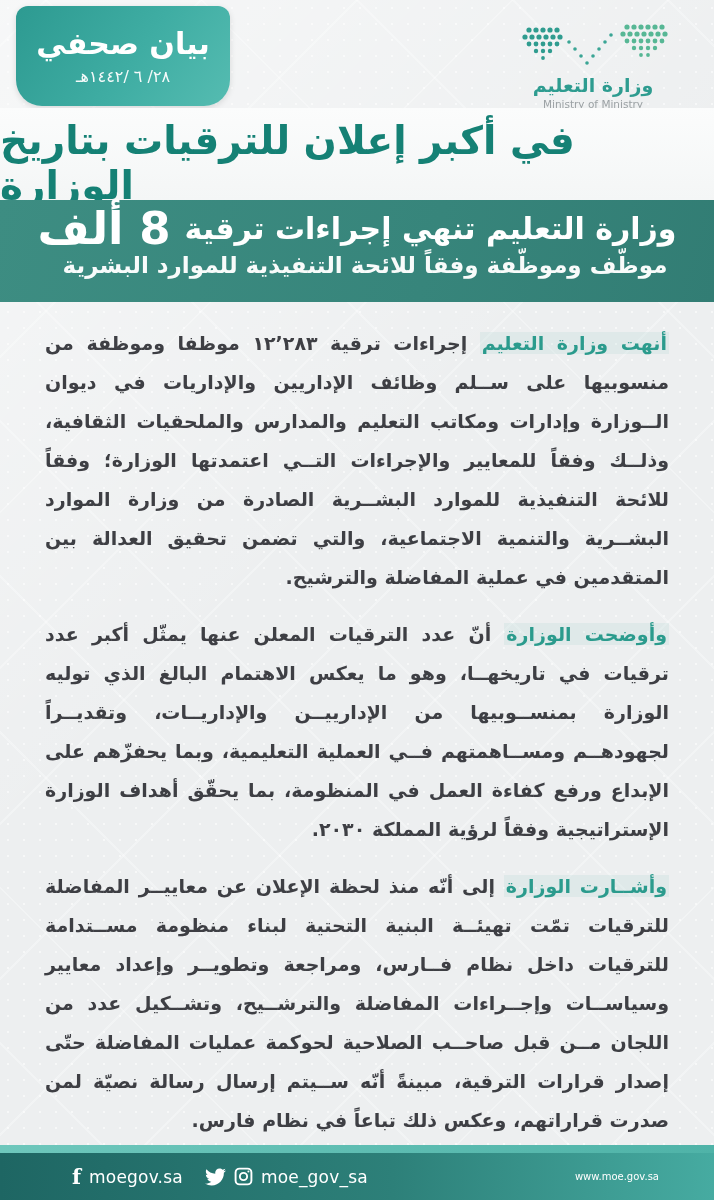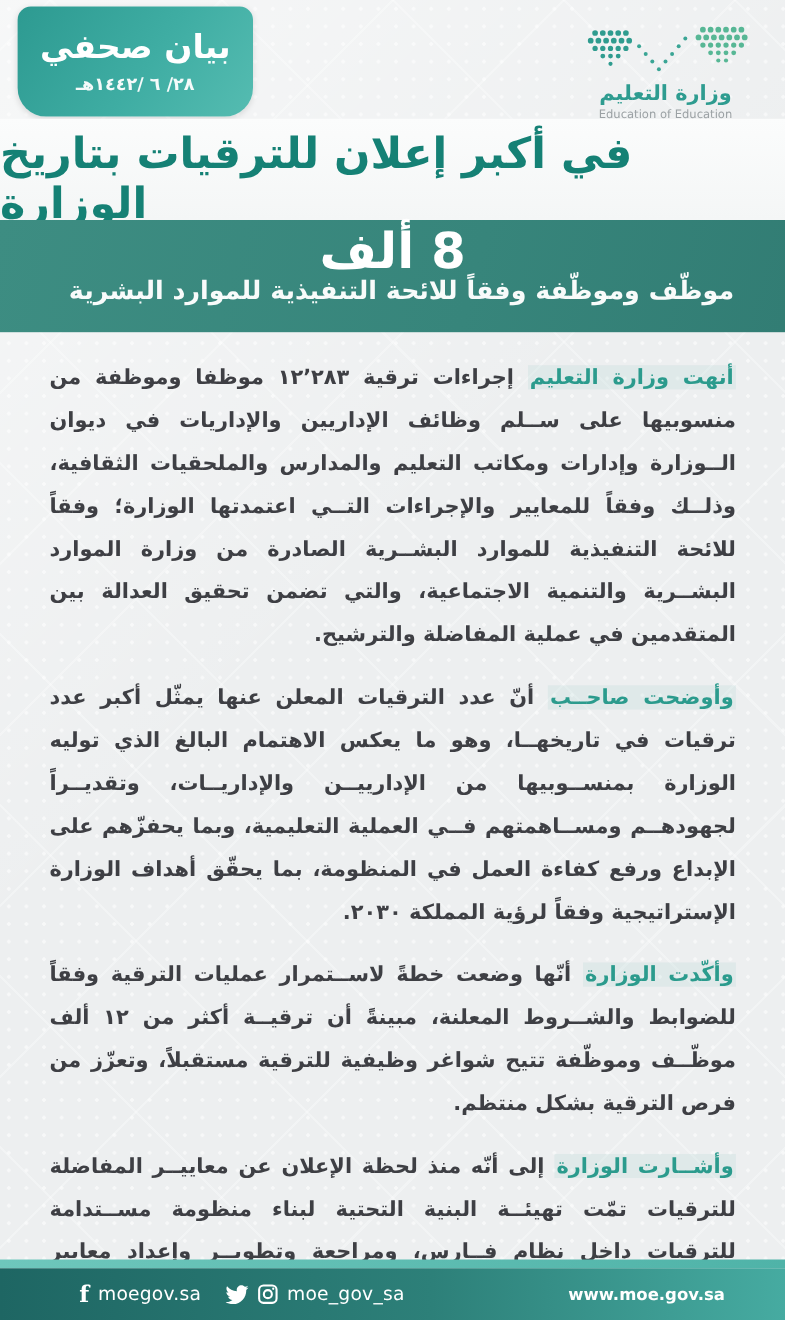--- a/index.html
+++ b/index.html
@@ -20,22 +20,22 @@
   }
   
   .badge{
     position:absolute;left:16px;top:6px;width:214px;height:100px;
     border-radius:12px 12px 26px 26px;
     background:linear-gradient(125deg,#2d9a91 0%,#3fada3 55%,#55bcb1 100%);
     display:flex;flex-direction:column;align-items:center;justify-content:center;
     color:#fff;box-shadow:0 2px 6px rgba(0,0,0,.12);
   }
   .badge-title{font-size:30px;font-weight:bold;line-height:1.1;}
-  .badge-date{font-size:16px;font-weight:bold;margin-top:7px;opacity:.95;}
-  .logo{position:absolute;right:24px;top:20px;width:170px;text-align:center;}
+  .badge-date{font-size:16px;font-weight:normal;margin-top:7px;opacity:.95;}
+  .logo{position:absolute;right:36px;top:20px;width:170px;text-align:center;}
   .logo svg{display:block;margin:0 auto 4px auto;}
   .logo-ar{color:#2e9c90;font-size:19px;font-weight:bold;}
   .logo-en{color:#9ba1a4;font-size:10.5px;margin-top:2px;}
   
   .headline-band{position:absolute;top:108px;left:0;width:714px;height:92px;
     background:linear-gradient(180deg,#fbfcfc, #f4f6f6);}
   .headline{
     position:absolute;top:118px;left:0;width:714px;margin:0;
     text-align:left;color:#158175;font-size:39px;font-weight:bold;
   }
@@ -64,21 +64,21 @@
     position:absolute;bottom:0;left:0;width:714px;height:47px;
     background:linear-gradient(90deg,#1e6663 0%,#2d8079 55%,#46aba1 100%);
     display:flex;align-items:center;justify-content:space-between;
     box-sizing:border-box;padding:0 55px 0 72px;direction:ltr;color:#fff;
   }
   .social{display:flex;align-items:center;gap:8px;}
   .fb-glyph{font-size:21px;font-weight:bold;font-family:"DejaVu Serif",serif;line-height:1;}
   .handle{font-size:17px;margin-right:14px;letter-spacing:.2px;}
   .handle:last-child{margin-right:16px;}
   .social svg{display:block;}
-  .website{font-size:15px;font-weight:bold;}
+  .website{font-size:10px;}
 </style>
 </head>
 <body>
 
 <div class="page">
 
   <div class="badge">
     <div class="badge-title">بيان صحفي</div>
     <div class="badge-date">٢٨/ ٦ /١٤٤٢هـ</div>
   </div>
@@ -139,37 +139,37 @@
           <circle cx="145" cy="21" r="2.4"></circle>
         <circle cx="117" cy="28" r="2.2"></circle>
           <circle cx="124" cy="28" r="2.2"></circle>
           <circle cx="131" cy="28" r="2.2"></circle>
           <circle cx="138" cy="28" r="2.2"></circle>
         <circle cx="124" cy="35" r="1.9"></circle>
           <circle cx="131" cy="35" r="1.9"></circle>
       </g>
     </svg>
     <div class="logo-ar">وزارة التعليم</div>
-    <div class="logo-en">Education of Education</div>
+    <div class="logo-en">Ministry of Ministry</div>
   </div>
 
   <div class="headline-band"></div>
   <h1 class="headline">في أكبر إعلان للترقيات بتاريخ الوزارة</h1>
 
   <div class="banner">
     <div class="banner-line1">
+      <span class="txt">وزارة التعليم تنهي إجراءات ترقية</span>
       <span class="big">8 ألف</span>
     </div>
     <div class="banner-line2">موظّف وموظّفة وفقاً للائحة التنفيذية للموارد البشرية</div>
   </div>
 
   <main class="article">
     <p><span class="lead">أنهت وزارة التعليم</span> <span>إجراءات ترقية ١٢٬٢٨٣ موظفا وموظفة من منسوبيها على ســلم وظائف الإداريين والإداريات في ديوان الــوزارة وإدارات ومكاتب التعليم والمدارس والملحقيات الثقافية، وذلــك وفقاً للمعايير والإجراءات التــي اعتمدتها الوزارة؛ وفقاً للائحة التنفيذية للموارد البشــرية الصادرة من وزارة الموارد البشــرية والتنمية الاجتماعية، والتي تضمن تحقيق العدالة بين المتقدمين في عملية المفاضلة والترشيح.</span></p>
-    <p><span class="lead">وأوضحت صاحــب</span> <span>أنّ عدد الترقيات المعلن عنها يمثّل أكبر عدد ترقيات في تاريخهــا، وهو ما يعكس الاهتمام البالغ الذي توليه الوزارة بمنســوبيها من الإدارييــن والإداريــات، وتقديــراً لجهودهــم ومســاهمتهم فــي العملية التعليمية، وبما يحفزّهم على الإبداع ورفع كفاءة العمل في المنظومة، بما يحقّق أهداف الوزارة الإستراتيجية وفقاً لرؤية المملكة ٢٠٣٠.</span></p>
-    <p><span class="lead">وأكّدت الوزارة</span> <span>أنّها وضعت خطةً لاســتمرار عمليات الترقية وفقاً للضوابط والشــروط المعلنة، مبينةً أن ترقيــة أكثر من ١٢ ألف موظّــف وموظّفة تتيح شواغر وظيفية للترقية مستقبلاً، وتعزّز من فرص الترقية بشكل منتظم.</span></p>
+    <p><span class="lead">وأوضحت الوزارة</span> <span>أنّ عدد الترقيات المعلن عنها يمثّل أكبر عدد ترقيات في تاريخهــا، وهو ما يعكس الاهتمام البالغ الذي توليه الوزارة بمنســوبيها من الإدارييــن والإداريــات، وتقديــراً لجهودهــم ومســاهمتهم فــي العملية التعليمية، وبما يحفزّهم على الإبداع ورفع كفاءة العمل في المنظومة، بما يحقّق أهداف الوزارة الإستراتيجية وفقاً لرؤية المملكة ٢٠٣٠.</span></p>
     <p><span class="lead">وأشــارت الوزارة</span> <span>إلى أنّه منذ لحظة الإعلان عن معاييــر المفاضلة للترقيات تمّت تهيئــة البنية التحتية لبناء منظومة مســتدامة للترقيات داخل نظام فــارس، ومراجعة وتطويــر وإعداد معايير وسياســات وإجــراءات المفاضلة والترشــيح، وتشــكيل عدد من اللجان مــن قبل صاحــب الصلاحية لحوكمة عمليات المفاضلة حتّى إصدار قرارات الترقية، مبينةً أنّه ســيتم إرسال رسالة نصيّة لمن صدرت قراراتهم، وعكس ذلك تباعاً في نظام فارس.</span></p>
   </main>
 
   <div class="footer-stripe"></div>
   <div class="footer-bar">
     <div class="social">
       <span class="fb-glyph">f</span>
       <span class="handle">moegov.sa</span>
       <svg width="21" height="18" viewBox="0 0 24 20" fill="#ffffff" aria-hidden="true">
         <path d="M23.954 2.569c-.885.389-1.83.654-2.825.775 1.014-.611 1.794-1.574 2.163-2.723-.951.555-2.005.959-3.127 1.184C19.269.846 17.992.246 16.574.246c-2.717 0-4.92 2.203-4.92 4.917 0 .39.045.765.127 1.124C7.691 6.094 4.066 4.13 1.64 1.161c-.427.722-.666 1.561-.666 2.475 0 1.71.87 3.213 2.188 4.096-.807-.026-1.566-.248-2.228-.616v.061c0 2.385 1.693 4.374 3.946 4.827-.413.111-.849.171-1.296.171-.314 0-.615-.03-.916-.086.631 1.953 2.445 3.377 4.604 3.417-1.68 1.319-3.809 2.105-6.102 2.105-.39 0-.779-.023-1.17-.067 2.189 1.394 4.768 2.209 7.557 2.209 9.054 0 13.999-7.496 13.999-13.986 0-.209 0-.42-.015-.63.961-.689 1.8-1.56 2.46-2.548z"></path>

